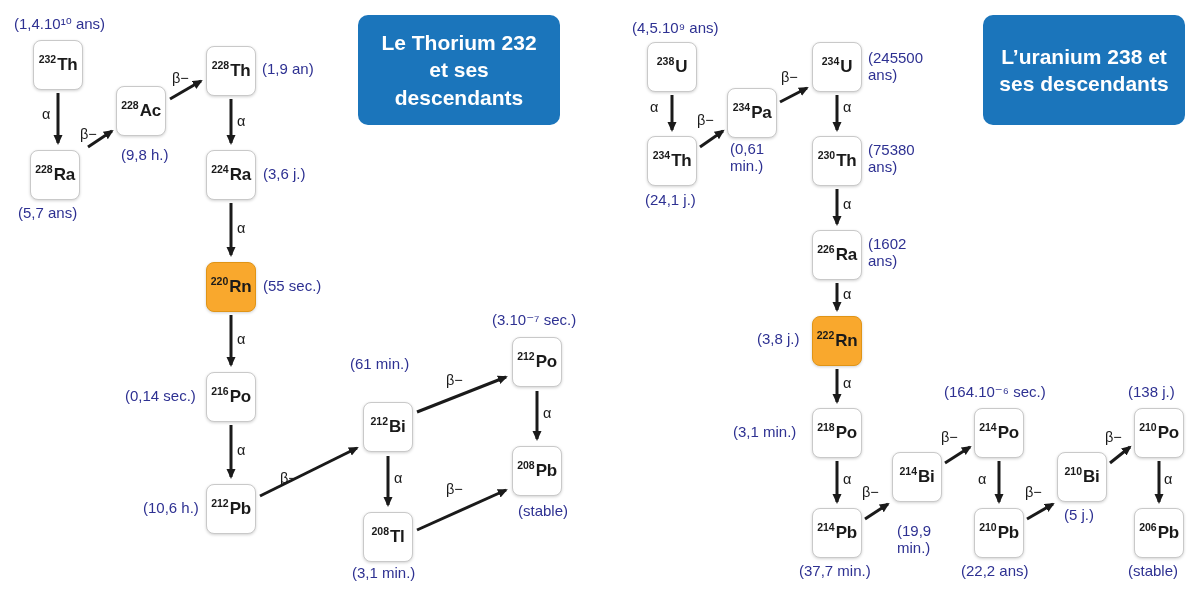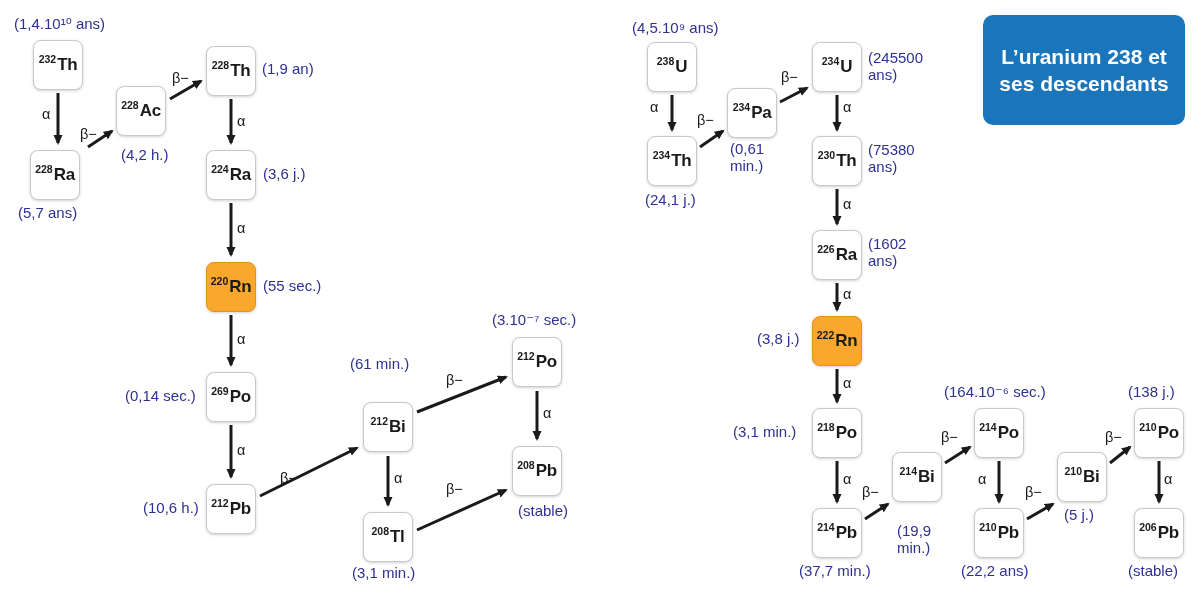--- a/index.html
+++ b/index.html
@@ -74,33 +74,34 @@
       <line x1="837" y1="461" x2="837" y2="502" marker-end="url(#ah)"></line>
       <line x1="865" y1="519" x2="888" y2="504" marker-end="url(#ah)"></line>
       <line x1="945" y1="463" x2="970" y2="447" marker-end="url(#ah)"></line>
       <line x1="999" y1="461" x2="999" y2="502" marker-end="url(#ah)"></line>
       <line x1="1027" y1="519" x2="1053" y2="504" marker-end="url(#ah)"></line>
       <line x1="1110" y1="463" x2="1130" y2="447" marker-end="url(#ah)"></line>
       <line x1="1159" y1="461" x2="1159" y2="502" marker-end="url(#ah)"></line>
     </g>
   </svg>
 
+  <div class="title" style="left:358px;top:15px">Le Thorium 232 et ses descendants</div>
   <div class="title" style="left:983px;top:15px">L’uranium 238 et ses descendants</div>
 
   <div class="node" style="left:33px;top:40px">
       <span class="mass">232</span>
       <span class="sym">Th</span>
     </div>
   <div class="hl" style="left:14px;top:16px">(1,4.10¹⁰ ans)</div>
 
   <div class="node" style="left:116px;top:86px">
       <span class="mass">228</span>
       <span class="sym">Ac</span>
     </div>
-  <div class="hl" style="left:121px;top:147px">(4,2 h.)</div>
+  <div class="hl" style="left:121px;top:147px">(9,8 h.)</div>
 
   <div class="node" style="left:206px;top:46px">
       <span class="mass">228</span>
       <span class="sym">Th</span>
     </div>
   <div class="hl" style="left:262px;top:61px">(1,9 an)</div>
 
   <div class="node" style="left:30px;top:150px">
       <span class="mass">228</span>
       <span class="sym">Ra</span>
@@ -113,21 +114,21 @@
     </div>
   <div class="hl" style="left:263px;top:166px">(3,6 j.)</div>
 
   <div class="node hot" style="left:206px;top:262px">
       <span class="mass">220</span>
       <span class="sym">Rn</span>
     </div>
   <div class="hl" style="left:263px;top:278px">(55 sec.)</div>
 
   <div class="node" style="left:206px;top:372px">
-      <span class="mass">269</span>
+      <span class="mass">216</span>
       <span class="sym">Po</span>
     </div>
   <div class="hl" style="left:125px;top:388px">(0,14 sec.)</div>
 
   <div class="node" style="left:206px;top:484px">
       <span class="mass">212</span>
       <span class="sym">Pb</span>
     </div>
   <div class="hl" style="left:143px;top:500px">(10,6 h.)</div>
 

